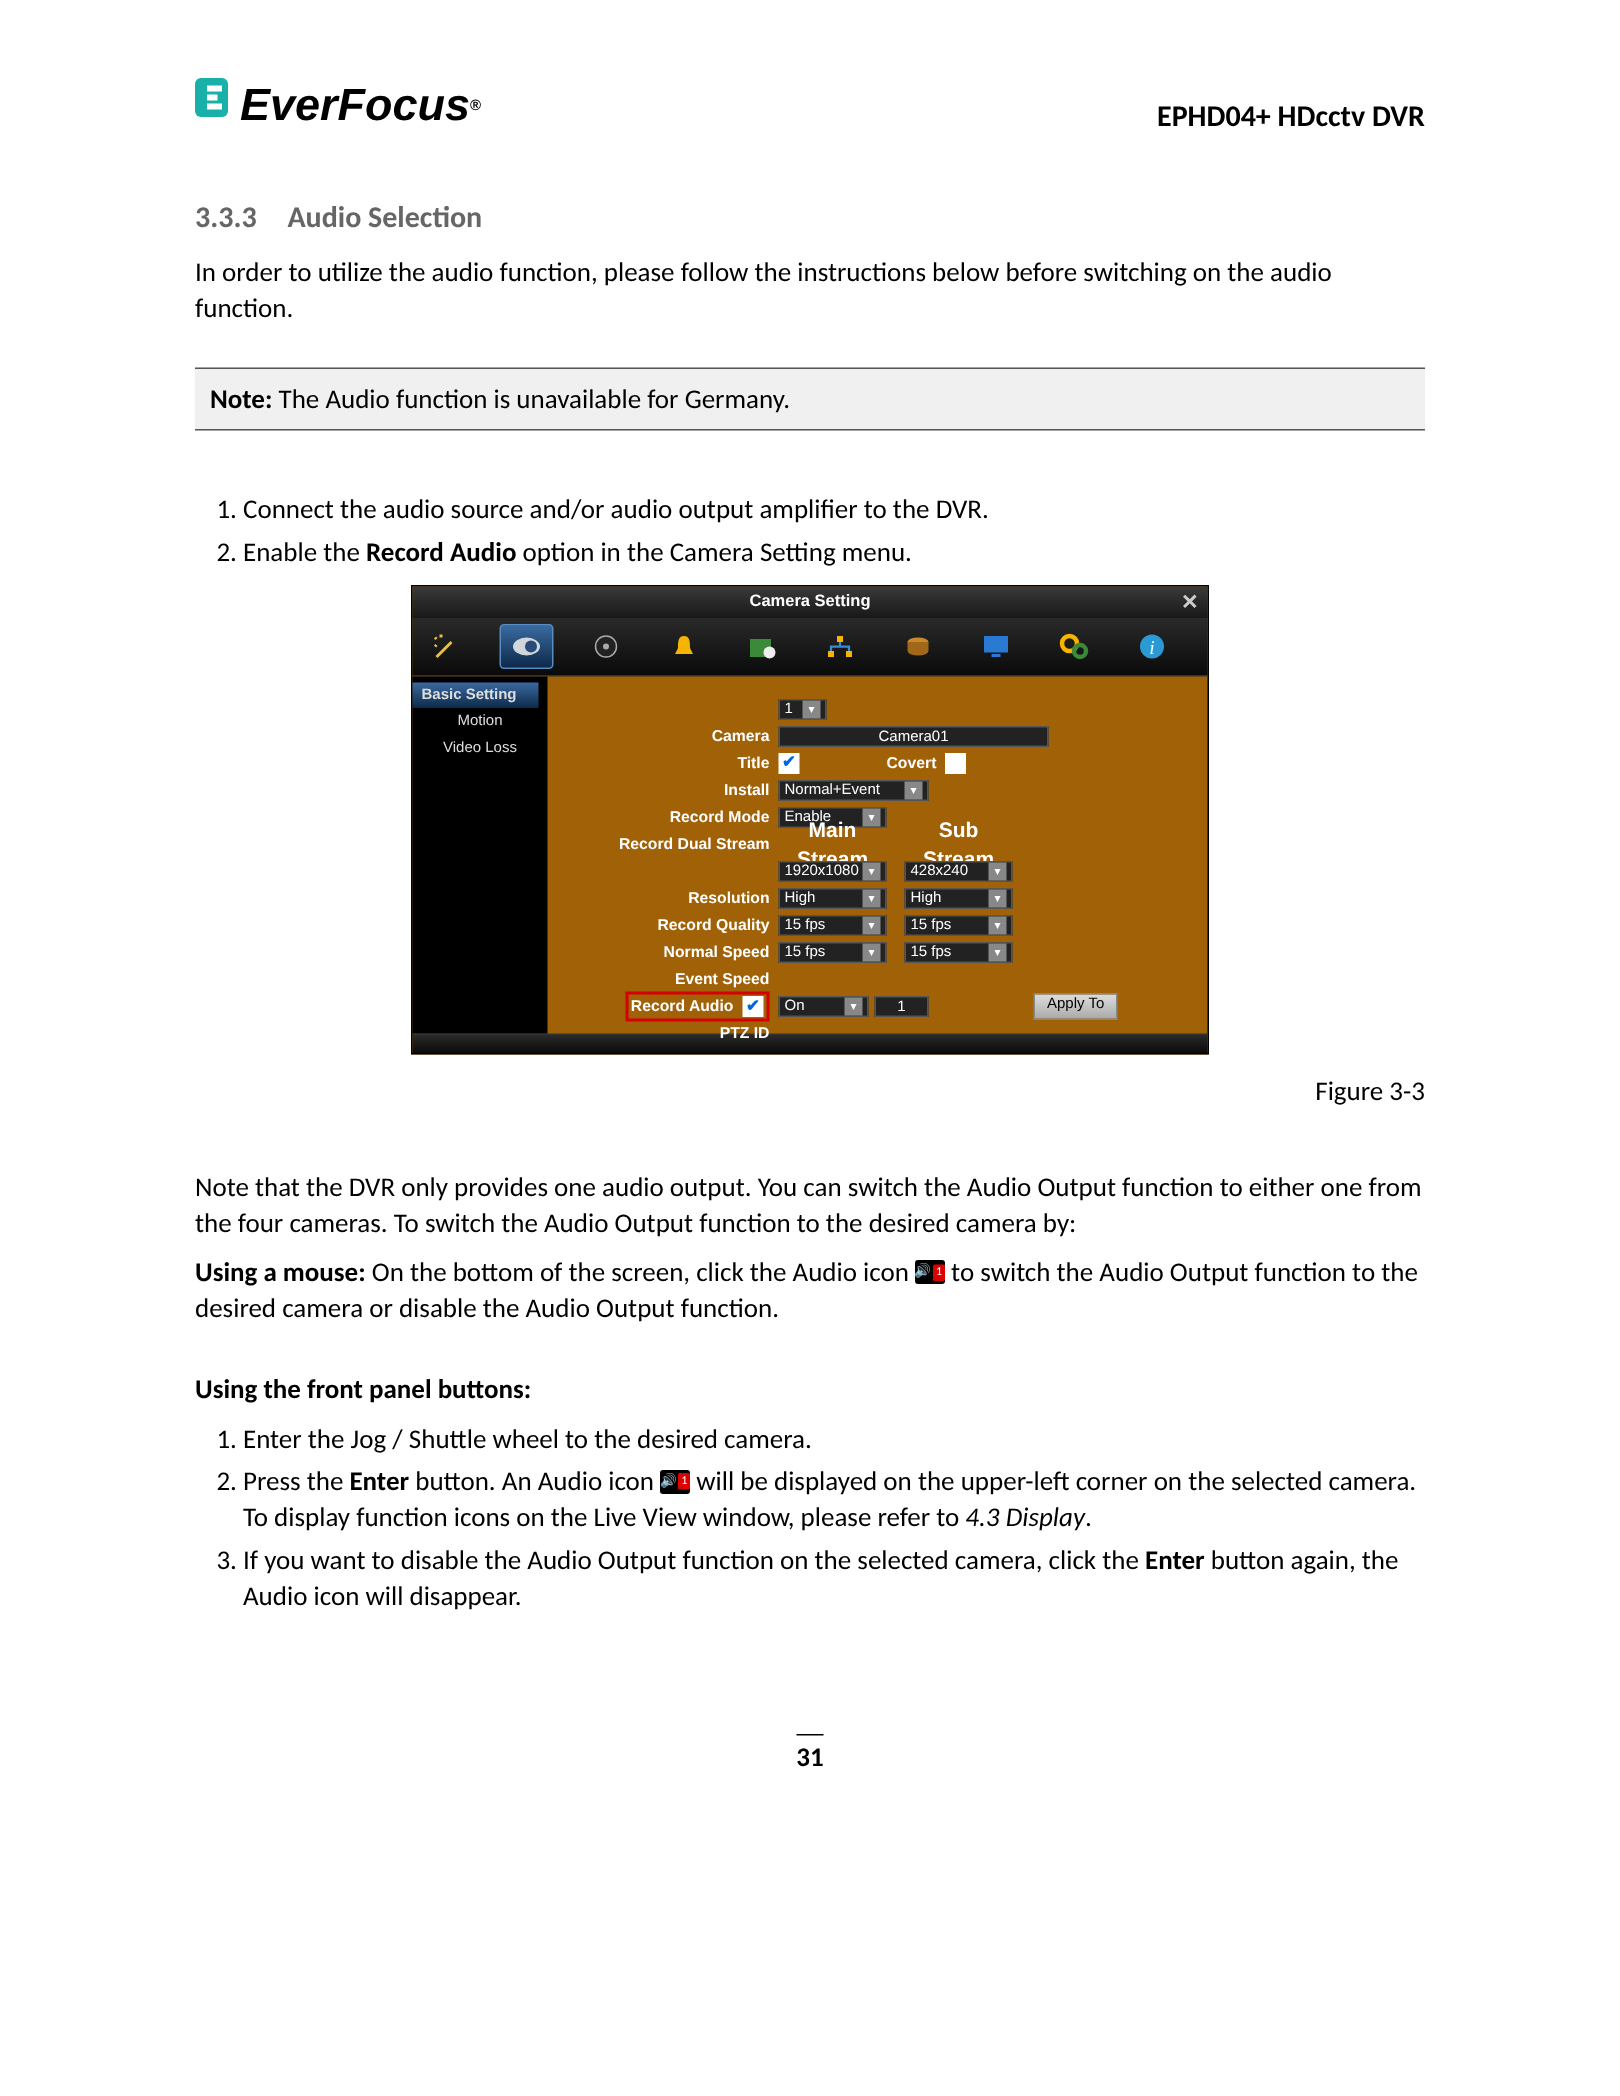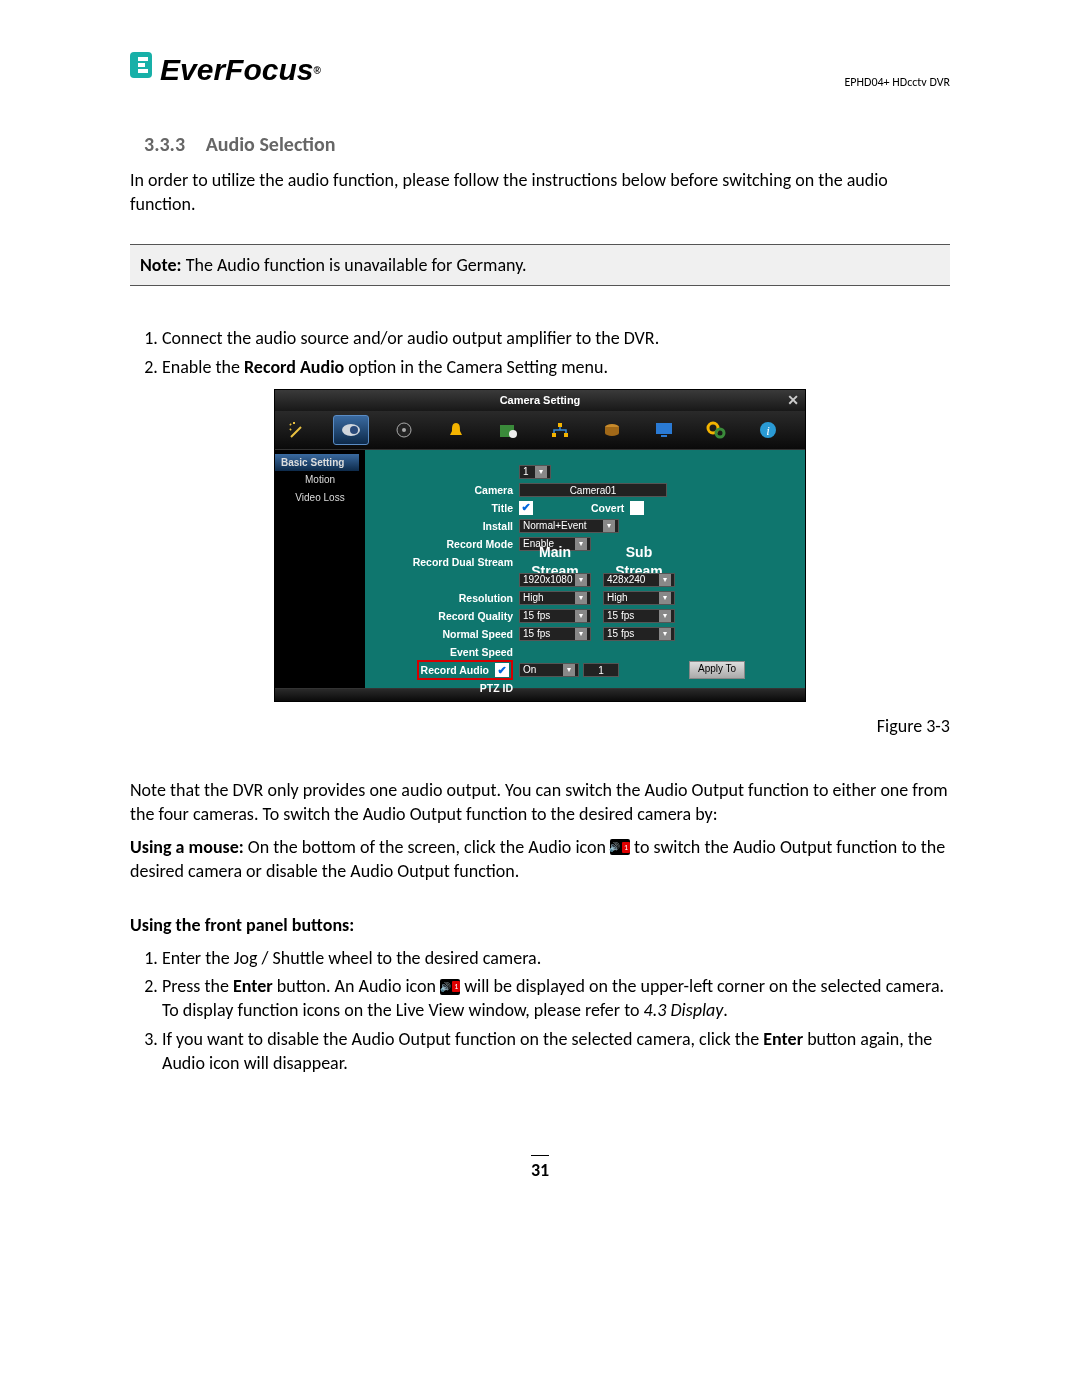--- a/index.html
+++ b/index.html
@@ -23,46 +23,46 @@
     font-weight: 700;
     font-size: 30px;
     font-style: italic;
     color: #000;
   }
   .brand-icon {
     display: inline-block;
     margin-right: 4px;
   }
   .brand sup { font-size: 10px; vertical-align: super; font-style: normal;}
-  .model { font-weight: 400; font-size: 12px; }
+  .model { font-weight: 700; font-size: 20px; }
   h3.section-title {
     font-size: 20px;
     color: #666;
     font-weight: 700;
-    margin: 40px 0 10px 14px;
+    margin: 40px 0 10px 0;
   }
   h3.section-title .num { margin-right: 16px; }
   .para { margin: 4px 0 8px 0; }
   .note-box {
     border: 1px solid #555;
     border-left: none;
     border-right: none;
     background: #f0f0f0;
     padding: 8px 10px;
     margin: 28px 0 40px 0;
   }
   ol.steps { margin: 4px 0 10px 12px; padding-left: 20px; }
   ol.steps li { margin: 4px 0; }
   .figure-wrap { text-align: center; margin: 6px 0 40px 0; }
   .fig-caption { text-align: right; margin-top: 12px; font-size: 18px;}
   
   .dvr {
     width: 530px;
     margin: 0 auto;
-    background: #0f766e;
+    background: #a16207;
     color: #fff;
     font-family: Arial, sans-serif;
     font-size: 11px;
     border: 1px solid #000;
   }
   .dvr-title {
     text-align: center;
     font-weight: 700;
     font-size: 11px;
     padding: 3px 0;
@@ -247,21 +247,21 @@
       <div class="dvr-form">
         <div class="frow">
           <span class="flabel">Camera</span>
           <span class="finput sel" style="width:32px">
               <span>1</span>
               <span class="arr">▾</span>
             </span>
         </div>
         <div class="frow">
           <span class="flabel">Title</span>
-          <span class="finput" style="width:148px">Camera01</span>
+          <span class="finput" style="width:180px">Camera01</span>
         </div>
         <div class="frow">
           <span class="flabel">Install</span>
           <span class="chk ticked"></span>
           <span style="width:58px"></span>
           <span style="font-size:10.5px;font-weight:700;margin-right:6px">Covert</span>
           <span class="chk"></span>
         </div>
         <div class="frow">
           <span class="flabel">Record Mode</span>

